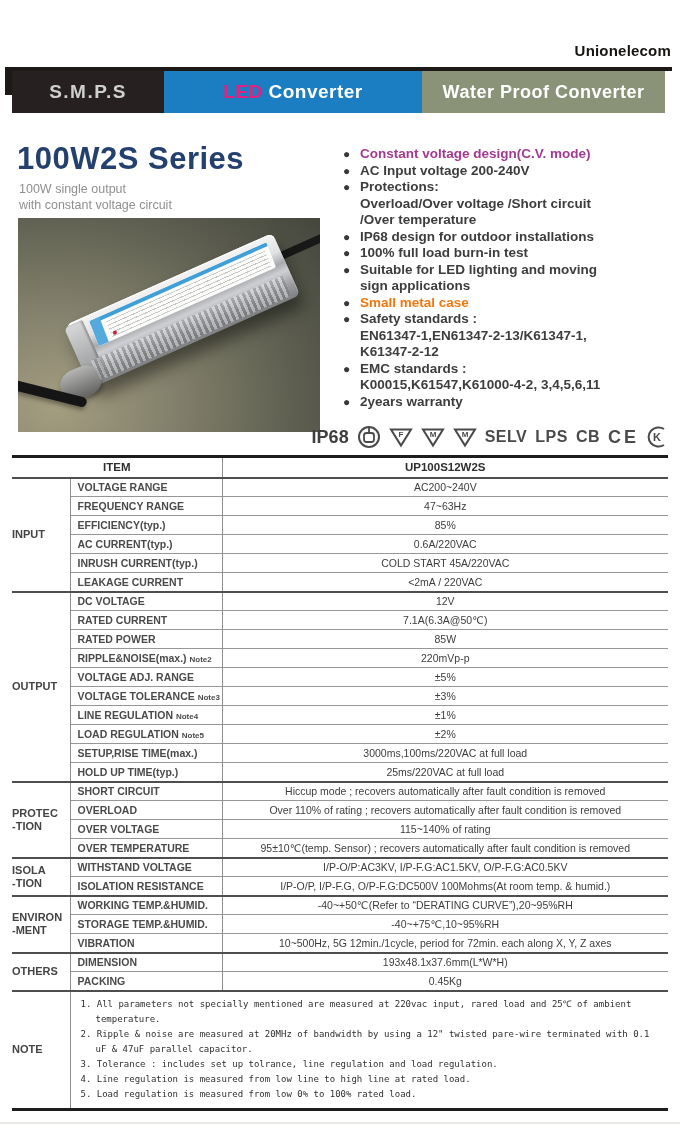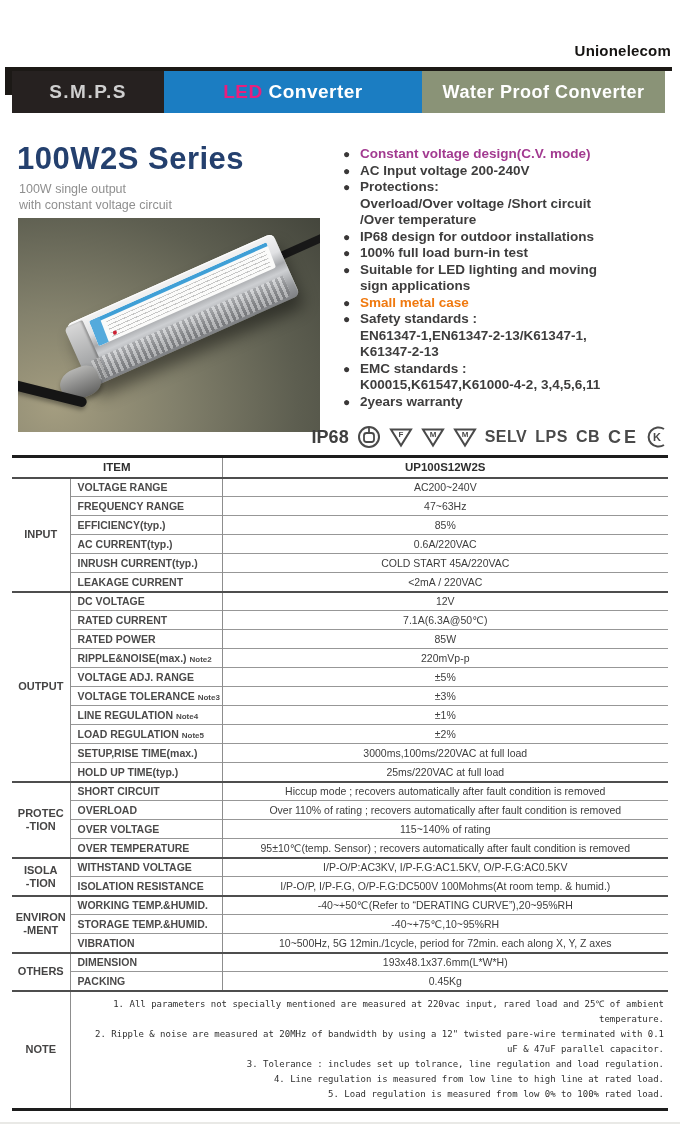--- a/index.html
+++ b/index.html
@@ -55,30 +55,30 @@
   .cicon { display:inline-flex; }
 
   
   .spec-wrap { position:absolute; left:12px; top:455px; width:656px; }
   table.spec { width:656px; border-collapse:collapse; table-layout:fixed; }
   table.spec { border-top:3px solid #1d1d1d; border-bottom:3px solid #1d1d1d; }
   col.c-g { width:58px; } col.c-l { width:152px; } col.c-v { width:446px; }
   .spec td { border-top:1px solid #979797; vertical-align:middle; }
   .spec tr.head td { height:21px; font-size:11.5px; font-weight:bold; text-align:center; color:#2e2e2e; border-top:none; }
   .spec tr.sec-start td { border-top:2px solid #4e4e4e; }
-  .spec td.g { text-align:center; font-weight:bold; font-size:11px; color:#454444; line-height:13px;
+  .spec td.g { font-weight:bold; font-size:11px; color:#454444; line-height:13px;
                border-right:1px solid #8d8d8d; }
   .spec td.l { height:19px; padding-left:7px; font-weight:bold; font-size:10.5px; color:#4b4a4a;
                border-right:1px solid #8d8d8d; white-space:nowrap; }
   .spec td.l .note-sup { font-size:8px; font-weight:bold; color:#4b4a4a; }
   .spec td.v { text-align:center; font-size:10.5px; color:#3d3d3d; white-space:nowrap; }
   .spec td.itemhead { border-right:1px solid #8d8d8d; }
   .spec td.note-cell { padding:5px 4px 6px 10px; vertical-align:top; }
   .note-line { font-family:"DejaVu Sans Mono","Liberation Mono",monospace; font-size:9px; line-height:15px;
-               color:#2f2f2f; padding-left:15px; text-indent:-15px;text-align:right; }
+               color:#2f2f2f; padding-left:15px; text-indent:-15px; }
 
   .bottom-edge { position:absolute; left:0; bottom:4px; width:680px; height:2px; background:#e9e9e6; }
 </style>
 </head>
 <body>
 
 <div id="page">
 
   <div class="brand">Unionelecom</div>
   <div class="bar-topline"></div>
@@ -154,21 +154,21 @@
           <span class="fbullet">●</span>
           <span class="ftext" style="color: rgb(240, 121, 15);">Small metal case</span>
         </div>
       </div>
       <div class="feature">
         <div class="fline">
           <span class="fbullet">●</span>
           <span class="ftext">Safety standards :</span>
         </div>
         <div class="fcont">EN61347-1,EN61347-2-13/K61347-1,</div>
-        <div class="fcont">K61347-2-13</div>
+        <div class="fcont">K61347-2-12</div>
       </div>
       <div class="feature">
         <div class="fline">
           <span class="fbullet">●</span>
           <span class="ftext">EMC standards :</span>
         </div>
         <div class="fcont">K00015,K61547,K61000-4-2, 3,4,5,6,11</div>
       </div>
       <div class="feature">
         <div class="fline">

